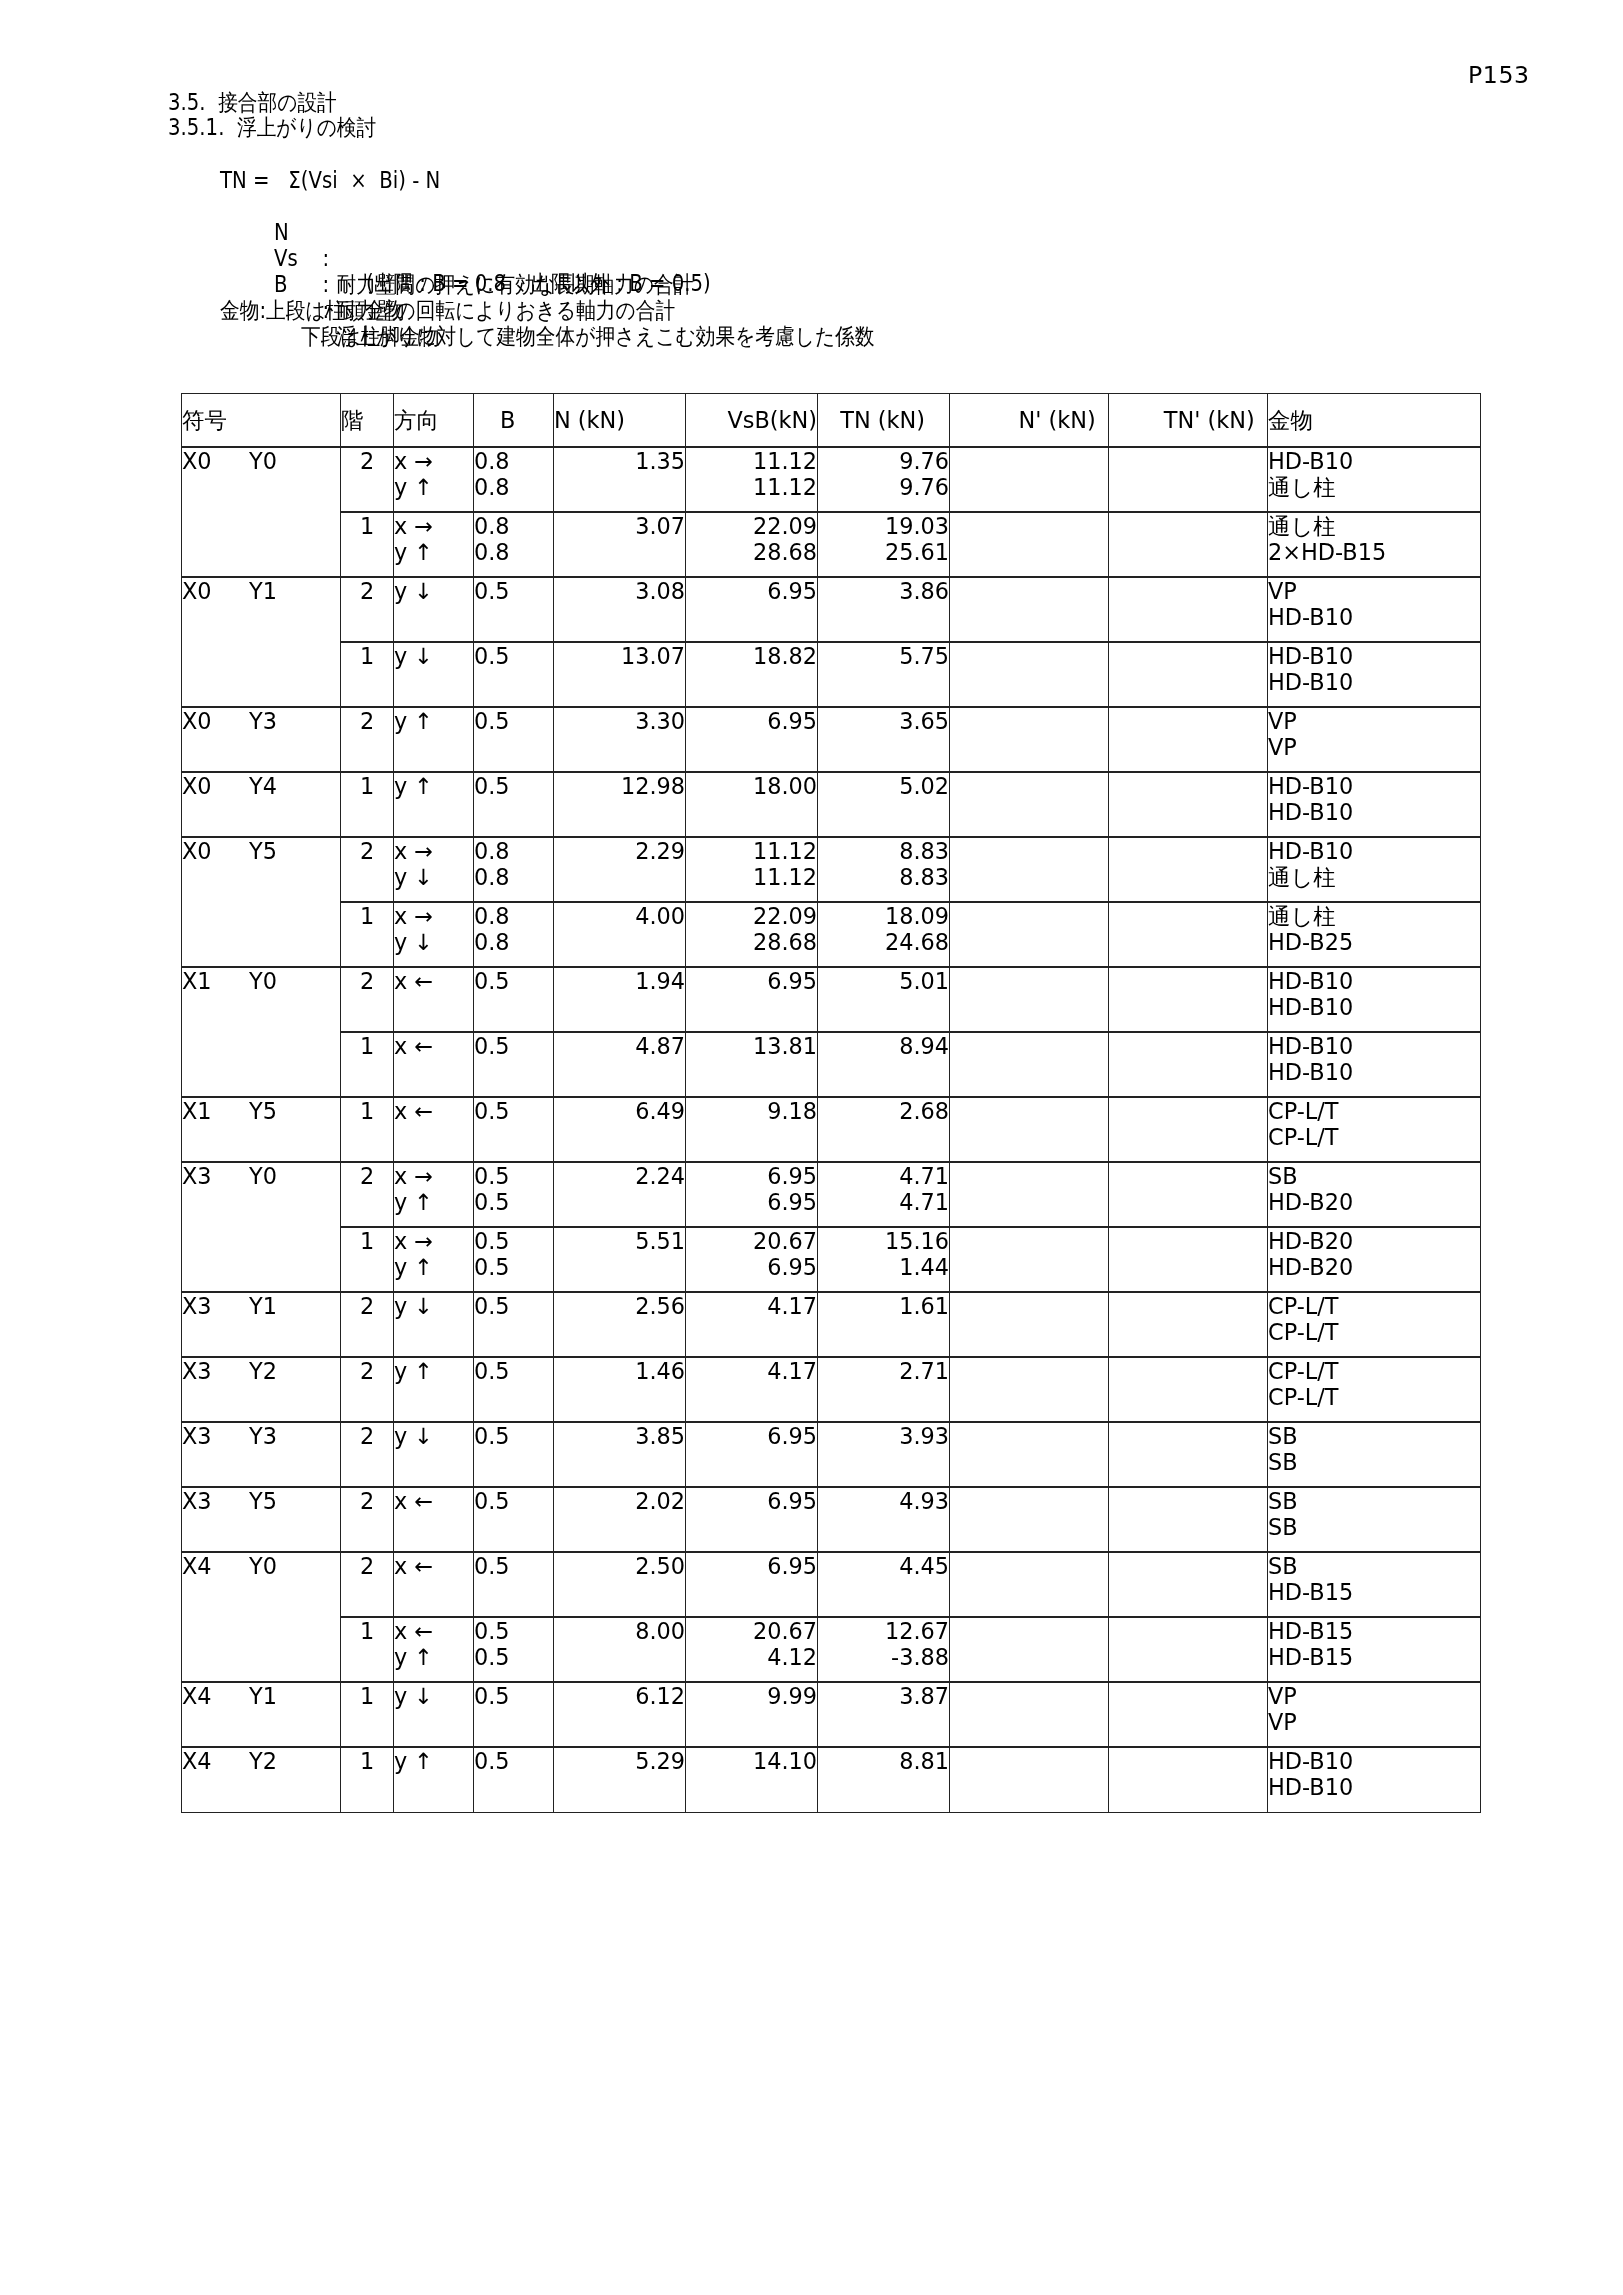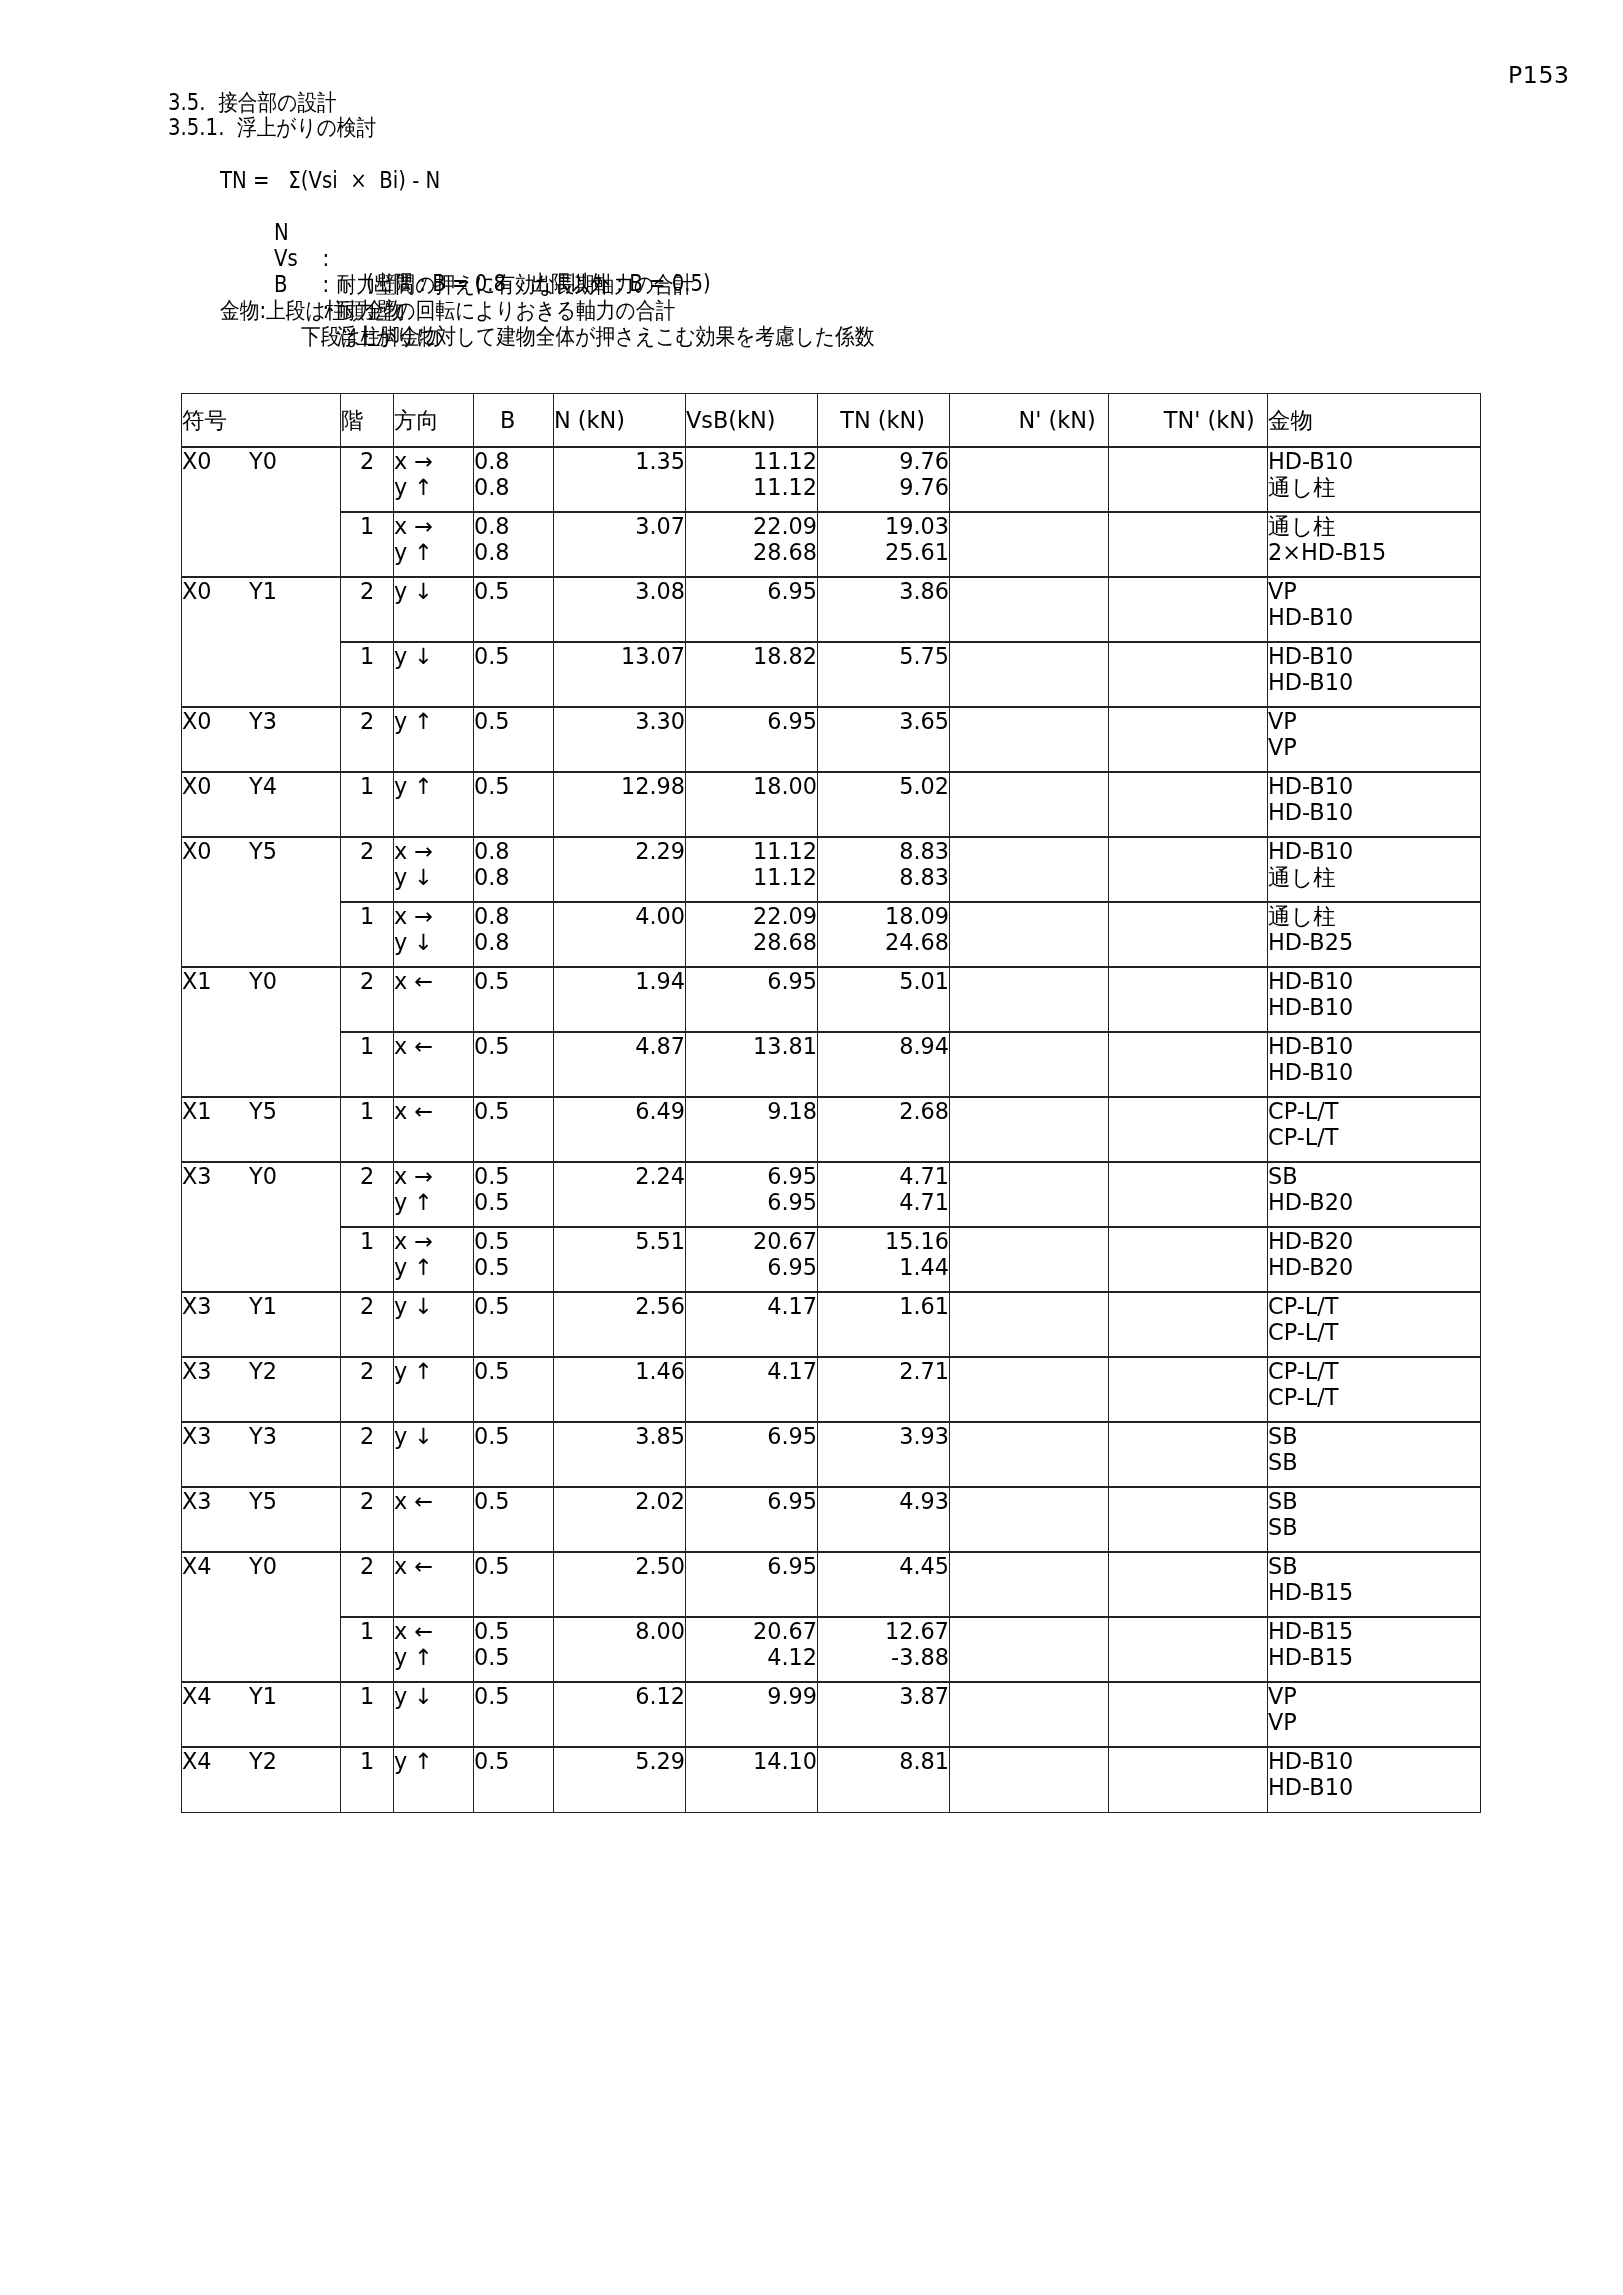--- a/index.html
+++ b/index.html
@@ -1,18 +1,18 @@
 <!DOCTYPE html>
 <html style="font-size:9px"><head>
 <meta charset="utf-8">
 <style>
   html, body { margin: 0; padding: 0; background: #ffffff; }
   body { width: 1623px; height: 2295px; position: relative; overflow: hidden;
          font-family: "DejaVu Sans", "Liberation Sans", sans-serif; color: #000; }
-  .page-no { position: absolute; left: 1508px; top: 61px; font-size: 23.6px; letter-spacing: 0.6px; }
+  .page-no { position: absolute; left: 1468px; top: 61px; font-size: 23.6px; letter-spacing: 0.6px; }
   .text-block { position: absolute; font-size: 22.4px; line-height: 26px; white-space: pre; transform: scaleX(0.88); transform-origin: left top; }
   .h1 { left: 168px; top: 89px; }
   .h2 { left: 168px; top: 114px; }
   .formula { left: 220px; top: 167px; }
   .def-row { position: absolute; font-size: 22.4px; line-height: 26px; white-space: pre; transform: scaleX(0.88); transform-origin: left top; }
   .def-sym { position: absolute; left: 0; }
   .def-colon { position: absolute; left: 55px; }
   .def-text { position: absolute; left: 71px; }
   .def1 { left: 274px; top: 193px; }
   .def2 { left: 274px; top: 219px; }
@@ -79,21 +79,21 @@
     <col style="width:159px">
       <col style="width:213px">
   </colgroup>
   <thead>
     <tr>
       <th>符号</th>
       <th>階</th>
       <th>方向</th>
       <th style="text-align:left;padding-left:26px">B</th>
       <th style="padding-right:12.3px">N (kN)</th>
-      <th style="text-align:left;padding-right:23px">VsB(kN)</th>
+      <th style="text-align:right;padding-right:0">VsB(kN)</th>
       <th style="text-align:right;padding-right:24px">TN (kN)</th>
       <th style="text-align:right;padding-right:12.3px">N' (kN)</th>
       <th style="text-align:right;padding-right:12.3px">TN' (kN)</th>
       <th>金物</th>
     </tr>
   </thead>
   <tbody id="tbody">
       <tr class="row-h grp-start">
         <td class="sym cell-pad" rowspan="2"><span class="sx">X0</span><span>Y0</span></td>
         <td class="floor cell-pad">2</td>

